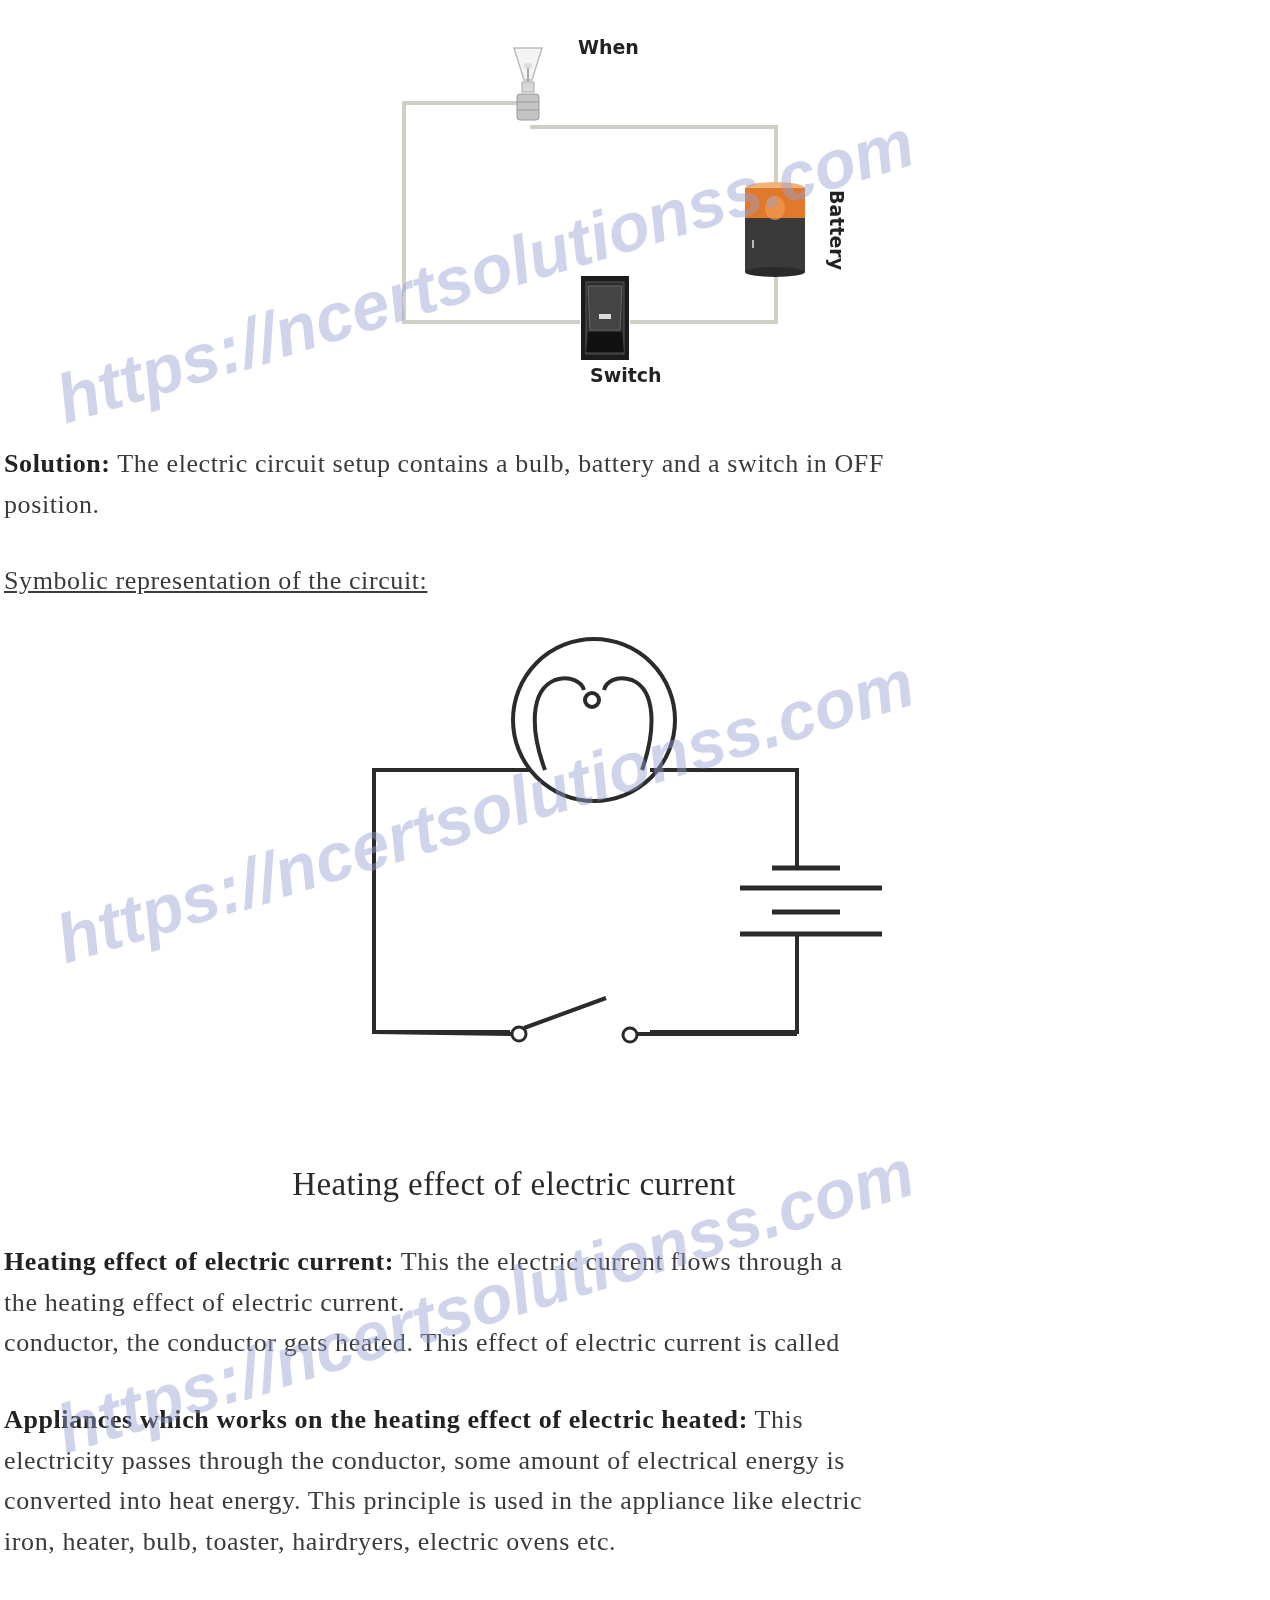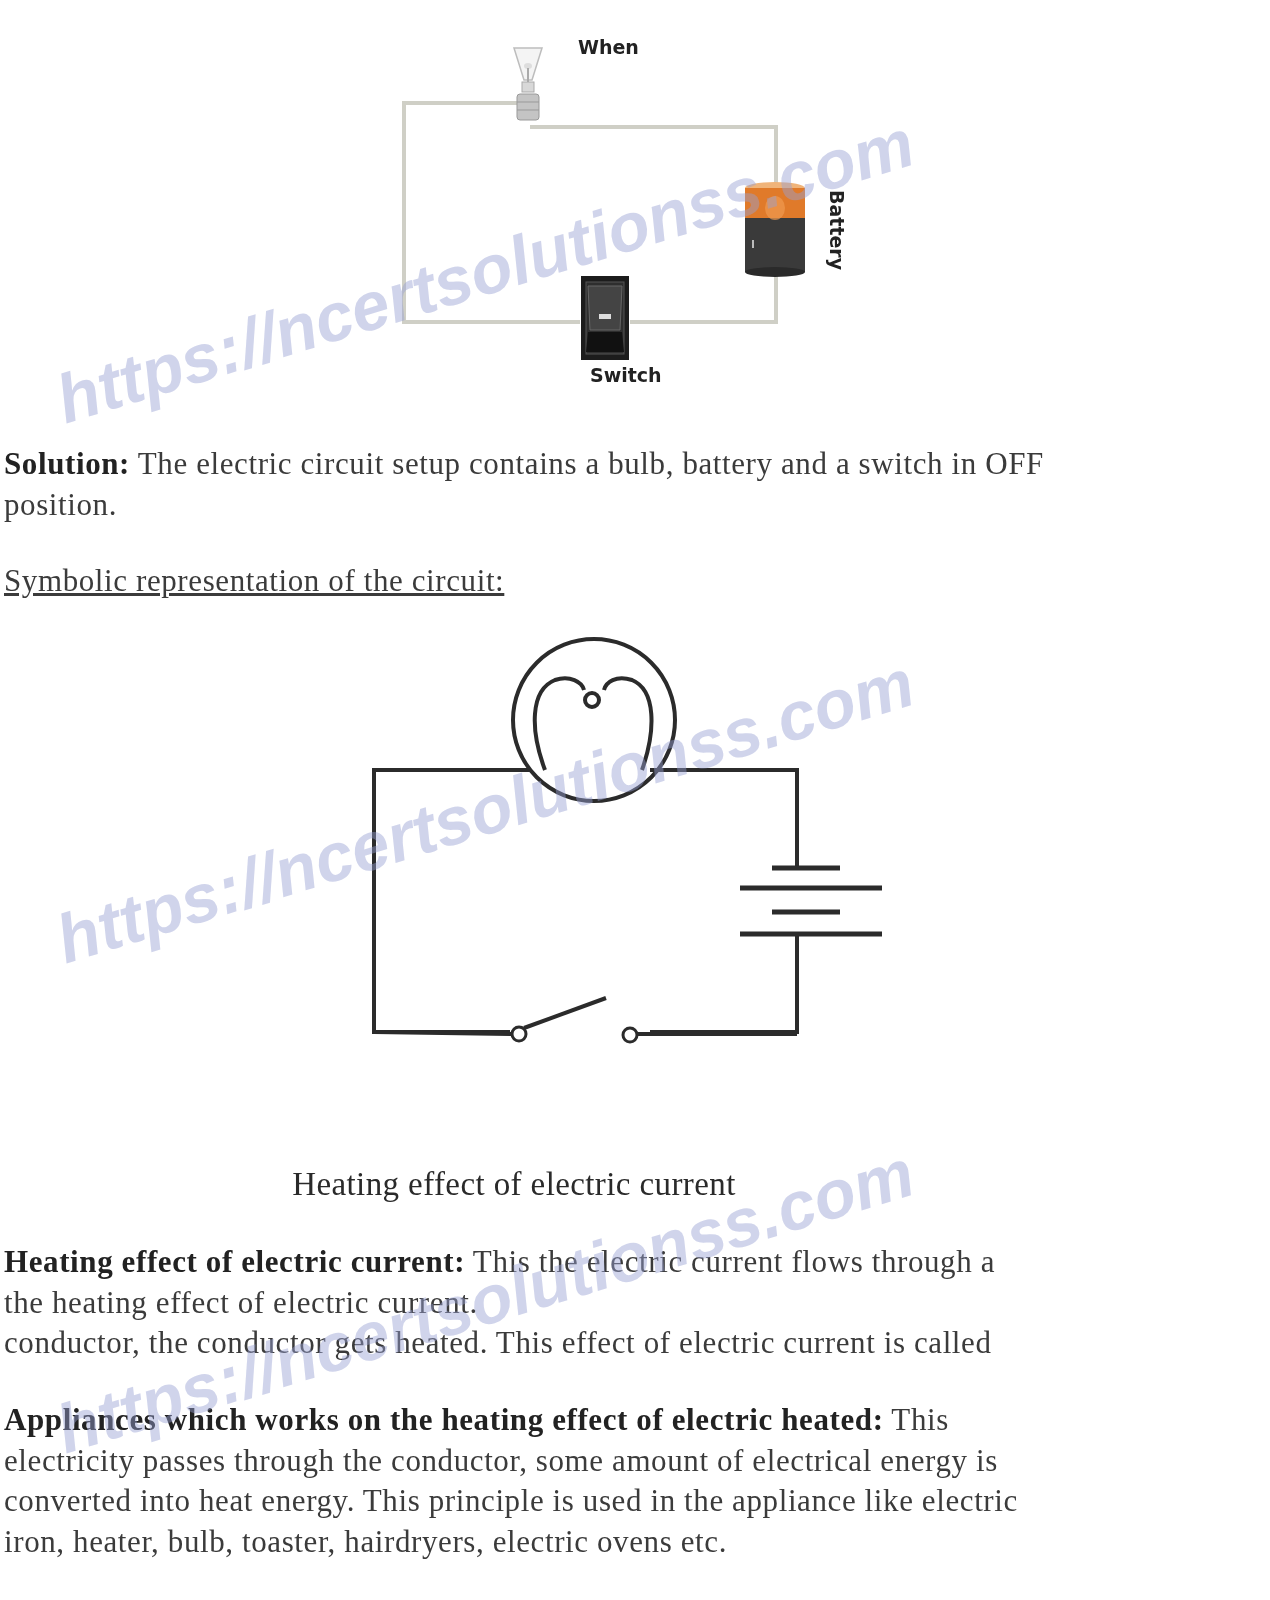--- a/index.html
+++ b/index.html
@@ -1,19 +1,19 @@
 <!DOCTYPE html>
 <html><head>
 <meta charset="utf-8">
 <style>
   html, body { margin: 0; padding: 0; background: #ffffff; }
   body { width: 1270px; height: 1600px; position: relative; overflow: hidden;
          font-family: "DejaVu Serif", "Liberation Serif", serif; color: #3a3a3a; }
   .abs { position: absolute; }
-  .para { position: absolute; left: 4px; width: 1260px; font-size: 31px; line-height: 40.5px;
+  .para { position: absolute; left: 4px; width: 1260px; font-size: 26px; line-height: 40.5px;
           font-family: "Liberation Serif", "DejaVu Serif", serif; color: #3b3b3b; letter-spacing: 0.6px; }
   .para b { color: #222; }
   .heading { position: absolute; left: 0; width: 1028px; text-align: center; top: 1166px;
              font-size: 33px; font-family: "Liberation Serif", serif; color: #2a2a2a; letter-spacing: 0.4px; }
   .label-sans { font-family: "DejaVu Sans", "Liberation Sans", sans-serif; font-weight: bold; font-size: 19px; color: #222; }
   .watermark { position: absolute; font-family: "Liberation Sans", "DejaVu Sans", sans-serif;
                font-weight: bold; font-style: italic; color: rgba(150,160,210,0.45); font-size: 68px;
                white-space: nowrap; transform-origin: left bottom; pointer-events: none; }
 </style>
 </head>

